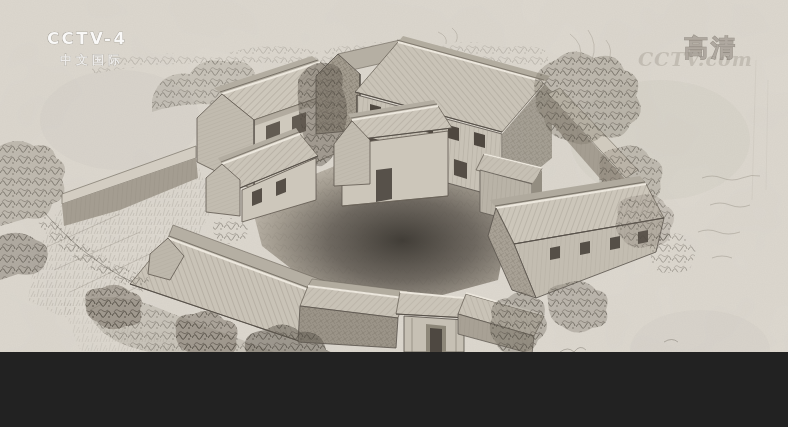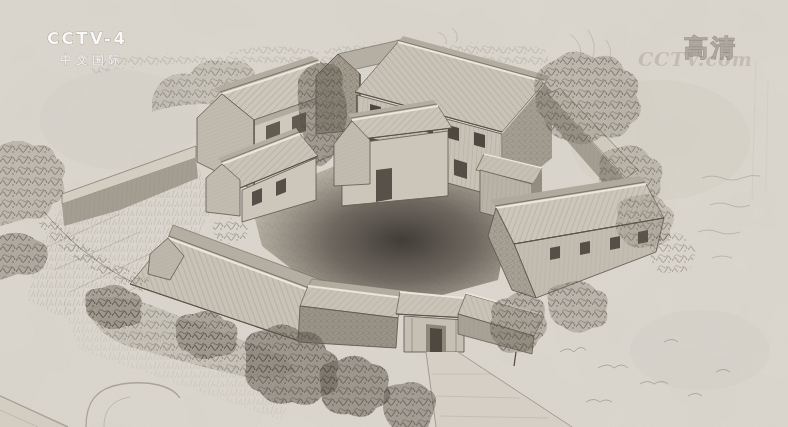--- a/index.html
+++ b/index.html
@@ -1,16 +1,16 @@
 <!DOCTYPE html>
 <html><head>
 <meta charset="utf-8">
 <style>
   html,body{margin:0;padding:0;background:#222;}
-  .stage{position:relative;width:788px;height:427px;overflow:hidden;background:#ded9d0;
+  .stage{position:relative;width:788px;height:352px;overflow:hidden;background:#ded9d0;
          font-family:"DejaVu Sans","Liberation Sans",sans-serif;}
   svg{position:absolute;left:0;top:0;display:block;}
   .logo1{font-family:"DejaVu Sans","Liberation Sans",sans-serif;font-weight:bold;font-size:16.5px;
          letter-spacing:2.5px;fill:rgba(255,255,255,0.85);stroke:rgba(108,102,92,0.55);
          stroke-width:0.7;paint-order:stroke;}
   .logo2{font-family:"DejaVu Sans","Liberation Sans",sans-serif;font-weight:bold;font-size:12px;
          letter-spacing:4px;fill:rgba(255,255,255,0.78);stroke:rgba(108,102,92,0.42);
          stroke-width:0.6;paint-order:stroke;}
   .hd{font-family:"DejaVu Sans","Liberation Sans",sans-serif;font-weight:bold;font-size:24px;
       letter-spacing:3px;fill:rgba(234,230,222,0.30);stroke:rgba(92,86,77,0.55);

